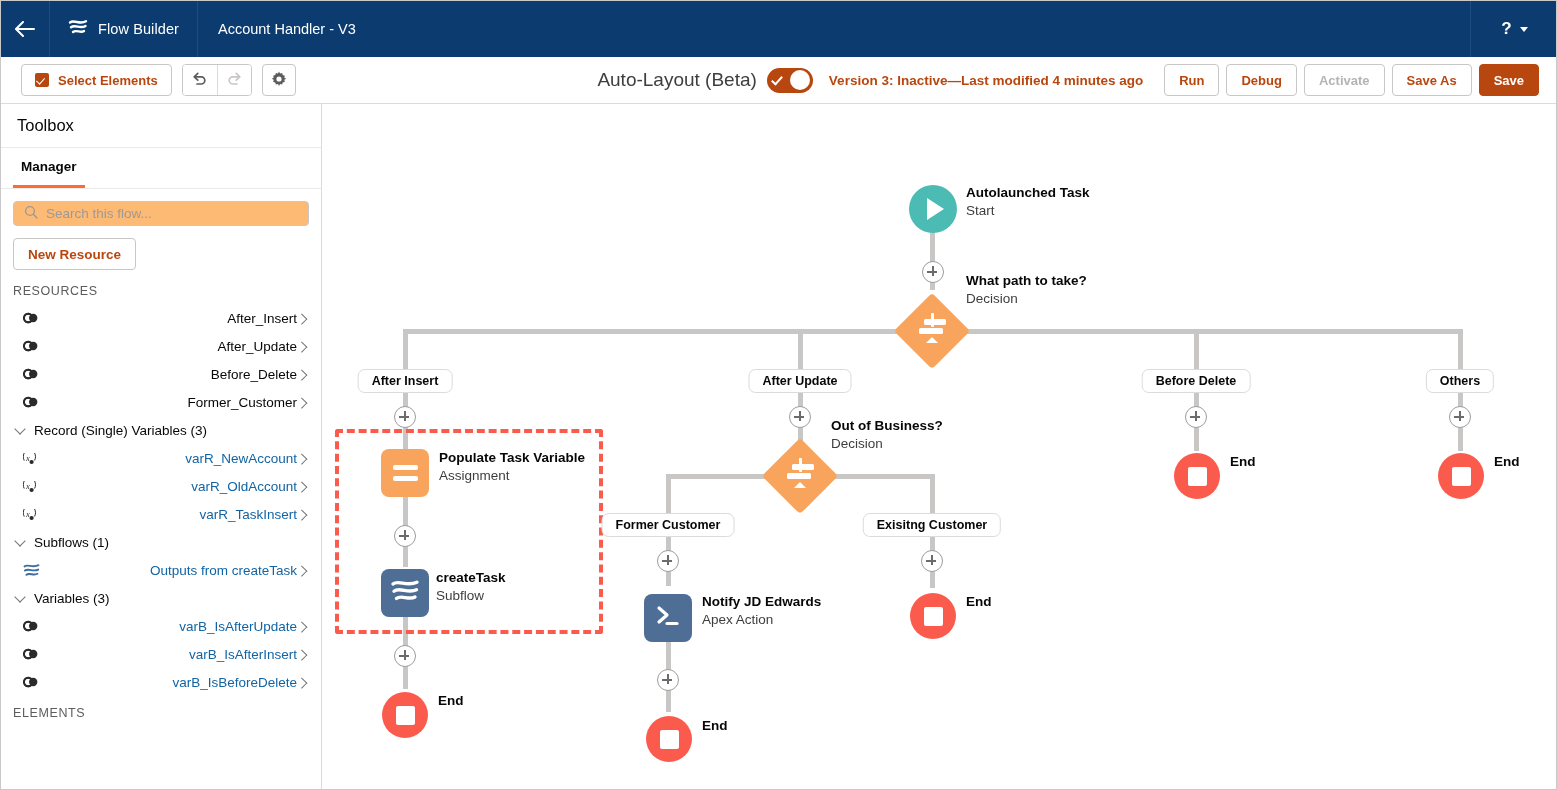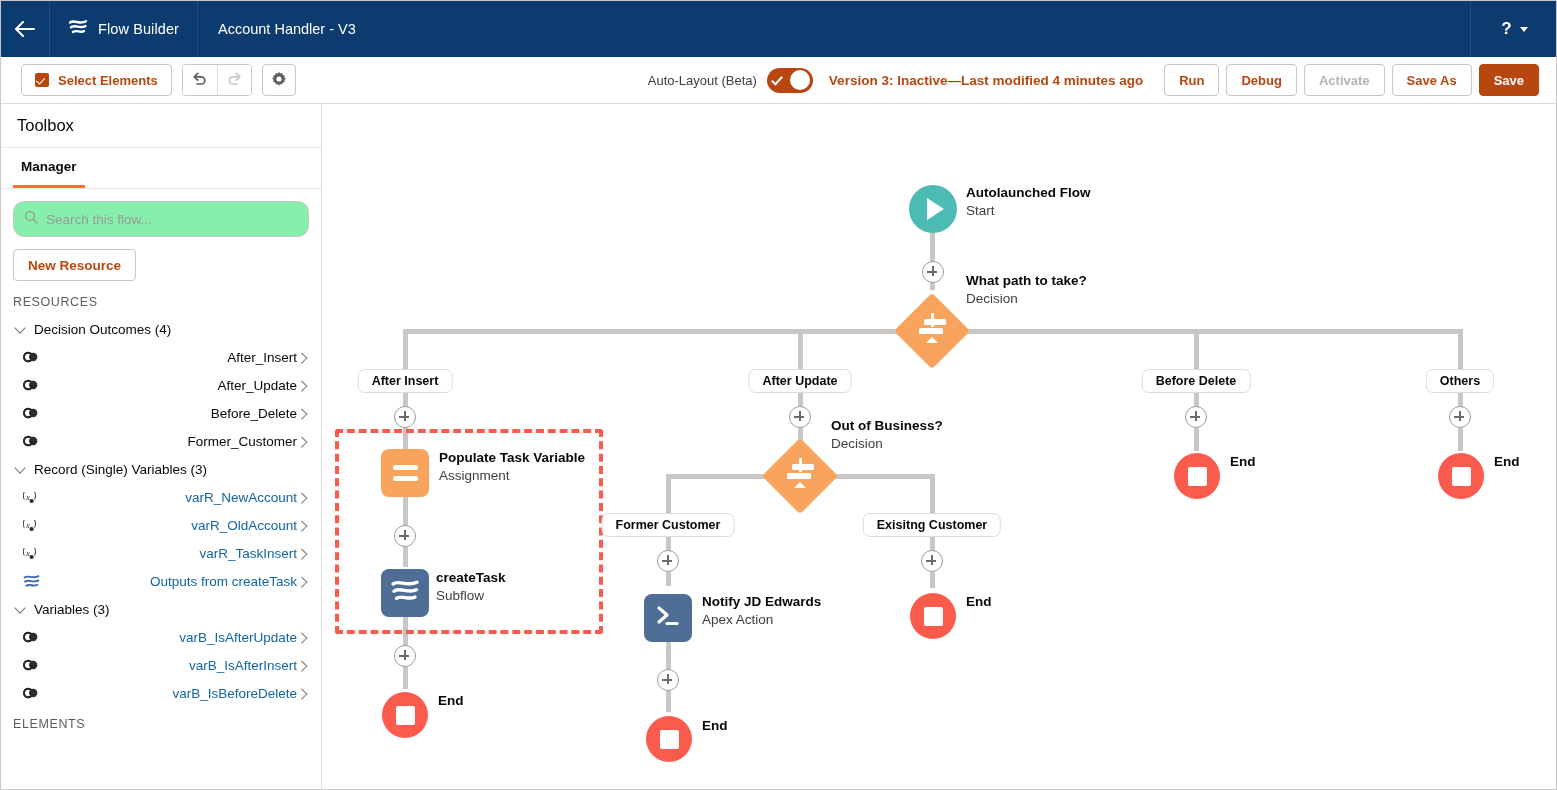--- a/index.html
+++ b/index.html
@@ -105,21 +105,21 @@
   }
   .btn-group .gbtn + .gbtn { border-left: 1px solid #dddbda; }
   .btn-icon-only {
     width: 34px; padding: 0;
   }
   .tb-right {
     margin-left: auto; display: flex; align-items: center;
     padding-right: 19px; gap: 0;
   }
   .autolayout-label {
-    font-size: 13px; color: #3e3e3c; margin-right: 10px; white-space: nowrap;
+    font-size: 19px; color: #3e3e3c; margin-right: 10px; white-space: nowrap;
   }
   .toggle {
     width: 46px; height: 25px; border-radius: 13px;
     background: #b8470f; position: relative; cursor: pointer;
     display: flex; align-items: center; flex: none;
   }
   .toggle .tk {
     position: absolute; right: 2.5px; top: 2.5px;
     width: 20px; height: 20px; border-radius: 50%; background: #ffffff;
   }
@@ -160,23 +160,23 @@
     padding-left: 12px;
   }
   .sb-tab {
     display: flex; align-items: center; padding: 0 8px;
     font-size: 13.5px; font-weight: 700; color: #080707;
     border-bottom: 3px solid #ff6b35;
     cursor: pointer;
   }
   .sb-search-wrap { padding: 12px 12px 0 12px; }
   .sb-search {
-    height: 36px; border: 1px solid #c9c7c5; border-radius: 11px;
+    height: 25px; border: 1px solid #c9c7c5; border-radius: 4px;
     display: flex; align-items: center; gap: 8px; padding: 0 10px;
-    background: #86efac;
+    background: #fdba74;
   }
   .sb-search input {
     border: none; outline: none; flex: 1;
     font-family: "Liberation Sans", sans-serif;
     font-size: 13.5px; color: #3e3e3c; background: transparent;
   }
   .sb-search input::placeholder { color: #9c9a98; }
   .sb-newres { padding: 12px 12px 0 12px; }
   .btn-newres {
     height: 32px; border: 1px solid #c9c7c5; border-radius: 4px;
@@ -441,24 +441,20 @@
           </svg>
         </span>
         <input type="text" placeholder="Search this flow..." style="">
       </div>
     </div>
     <div class="sb-newres">
       <button class="btn-newres">New Resource</button>
     </div>
     <div class="sb-section-label">RESOURCES</div>
     <div class="sb-list" id="resource-list">
-        <div class="sb-group-head">
-          <span class="chev-dn"></span>
-          <span>Decision Outcomes (4)</span>
-        </div>
         <div class="sb-item plain">
           <span class="ic">
             <svg width="16" height="12" viewBox="0 0 16 12">
               <circle cx="5.2" cy="6" r="4.2" fill="none" stroke="#2b2b2b" stroke-width="1.9"></circle>
               <circle cx="10.2" cy="6" r="4.2" fill="#2b2b2b"></circle>
               <circle cx="5.2" cy="6" r="4.2" fill="none" stroke="#2b2b2b" stroke-width="1.9"></circle>
             </svg>
           </span>
           <span class="lbl">After_Insert</span>
           <span class="chev-rt"></span>
@@ -528,20 +524,24 @@
           <span class="ic">
             <svg width="16" height="14" viewBox="0 0 16 14">
               <text x="3" y="9.5" font-family="Liberation Serif, serif" font-size="8.5" font-style="italic" fill="#2b2b2b">x</text>
               <path d="M1.2 2 C0 4.5, 0 7, 1.2 9.5" fill="none" stroke="#2b2b2b" stroke-width="1"></path>
               <path d="M11.6 2 C12.8 4.5, 12.8 7, 11.6 9.5" fill="none" stroke="#2b2b2b" stroke-width="1"></path>
               <circle cx="8.6" cy="11" r="2.1" fill="#2b2b2b"></circle>
             </svg>
           </span>
           <span class="lbl">varR_TaskInsert</span>
           <span class="chev-rt"></span>
+        </div>
+        <div class="sb-group-head">
+          <span class="chev-dn"></span>
+          <span>Subflows (1)</span>
         </div>
         <div class="sb-item link">
           <span class="ic">
             <svg width="17" height="15" viewBox="0 0 17 15">
               <path d="M1.5 3.4 C4.5 0.9, 10 5.2, 15.5 2.2" fill="none" stroke="#3f6c9e" stroke-width="1.9" stroke-linecap="round"></path>
               <path d="M2 7.6 C5.2 5, 10.4 9.2, 15.2 6.6" fill="none" stroke="#3f6c9e" stroke-width="1.9" stroke-linecap="round"></path>
               <path d="M3.4 11.8 C6.4 9.4, 10.8 13, 14.4 10.8" fill="none" stroke="#3f6c9e" stroke-width="1.9" stroke-linecap="round"></path>
             </svg>
           </span>
           <span class="lbl">Outputs from createTask</span>
@@ -613,21 +613,21 @@
 
       <div class="conn conn-v" style="left:871px; top:275px; height:72px;"></div>
       <div class="conn conn-v" style="left:1135px;top:275px; height:72px;"></div>
 
       <div class="selection-box" style="left:12px; top:325px; width:268px; height:205px;"></div>
 
       <div class="node-start" style="left:586px; top:81px;">
         <span class="tri-play"></span>
       </div>
       <div class="node-label" style="left:643px; top:80px;">
-        <div class="nl-title">Autolaunched Flow</div>
+        <div class="nl-title">Autolaunched Task</div>
         <div class="nl-sub">Start</div>
       </div>
       <div class="plus" style="left:599px; top:157px;"></div>
 
       <div class="node-decision" style="left:582px; top:200px;">
         <div class="dico">
           <span class="sign-post"></span>
           <span class="sign-bar a" style="position:relative;z-index:1"></span>
           <span class="sign-bar b" style="position:relative;z-index:1"></span>
           <span class="sign-tri" style="position:relative;z-index:1"></span>

